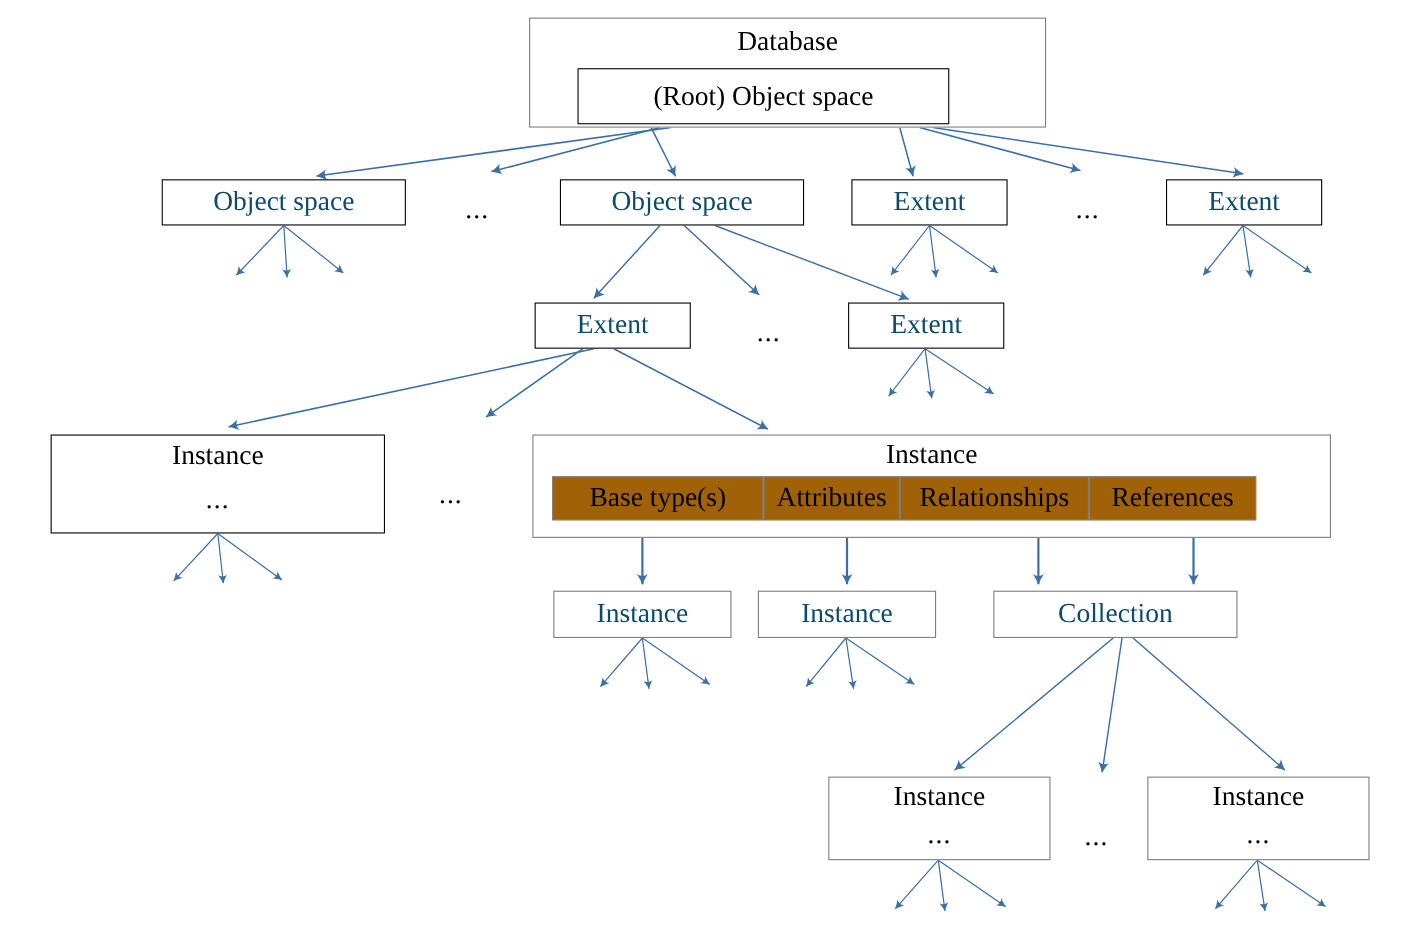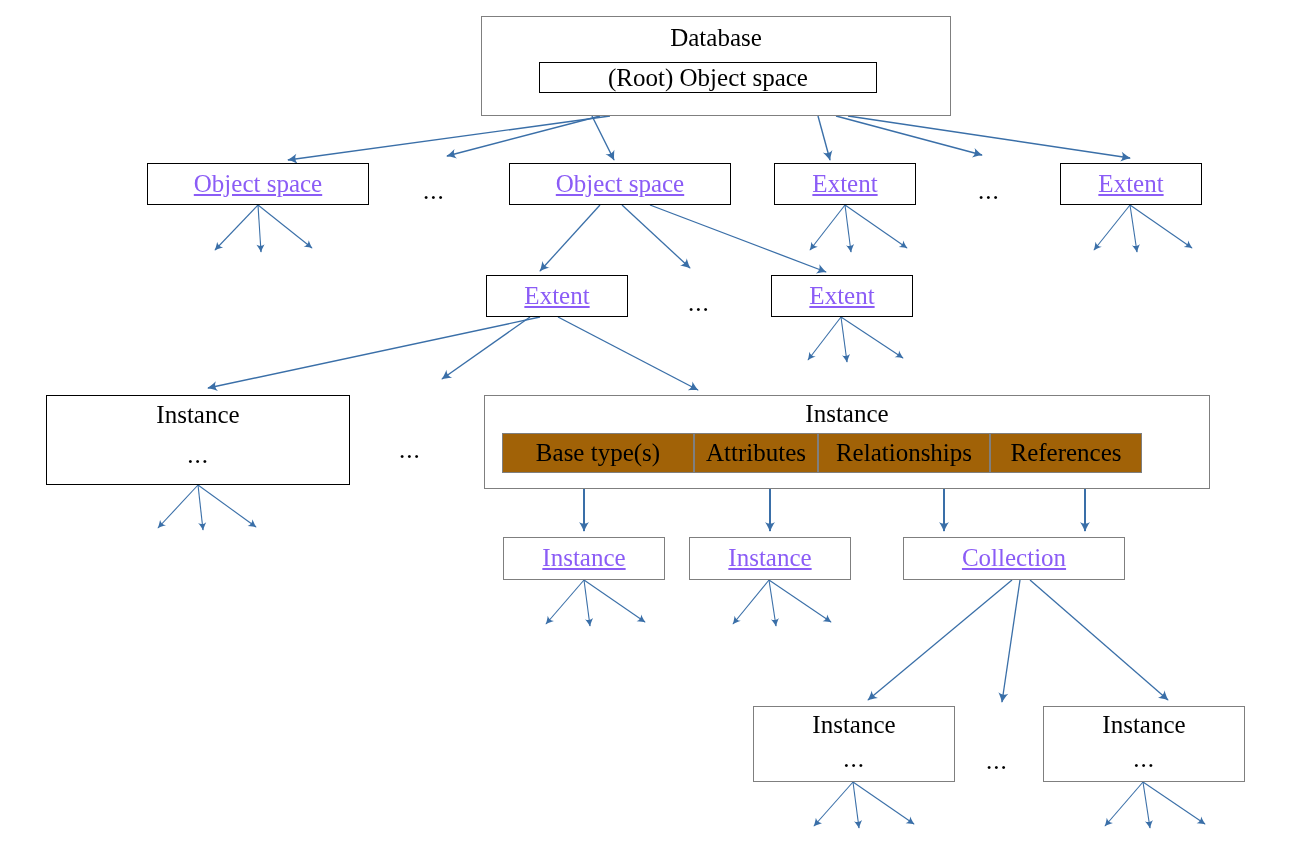--- a/index.html
+++ b/index.html
@@ -28,22 +28,21 @@
     display:flex;
     flex-direction:column;
     align-items:center;
     justify-content:center;
     z-index:3;
   }
   .node .label{
     font-size:25px;
     line-height:1.05;
     white-space:nowrap;
-    color:#8b5cf6;
-    text-decoration:underline;
+    color:#0c4a6e;
   }
   .node.blackborder{border:1.6px solid #000000;}
   .ellipsis{
     position:absolute;
     font-size:25px;
     line-height:1;
     letter-spacing:1px;
     color:#000;
     z-index:3;
     white-space:nowrap;
@@ -188,21 +187,21 @@
 
       <line x1="1143" y1="782" x2="1105" y2="826"></line>
       <line x1="1143" y1="782" x2="1150" y2="828"></line>
       <line x1="1143" y1="782" x2="1205" y2="824"></line>
     </g>
   </svg>
 
   <div class="node" style="left:481px;top:16px;width:470px;height:100px;justify-content:flex-start;">
     <div class="title-line" style="margin-top:8px;">Database</div>
   </div>
-  <div class="inner-box" style="left:539px;top:62px;width:338px;height:31px;">
+  <div class="inner-box" style="left:525px;top:62px;width:338px;height:51px;">
     <div class="label">(Root) Object space</div>
   </div>
 
   <div class="node blackborder" style="left:147px;top:163px;width:222px;height:42px;">
     <div class="label">Object space</div>
   </div>
 
   <div class="ellipsis" style="left:423px;top:178px;">...</div>
 
   <div class="node blackborder" style="left:509px;top:163px;width:222px;height:42px;">

